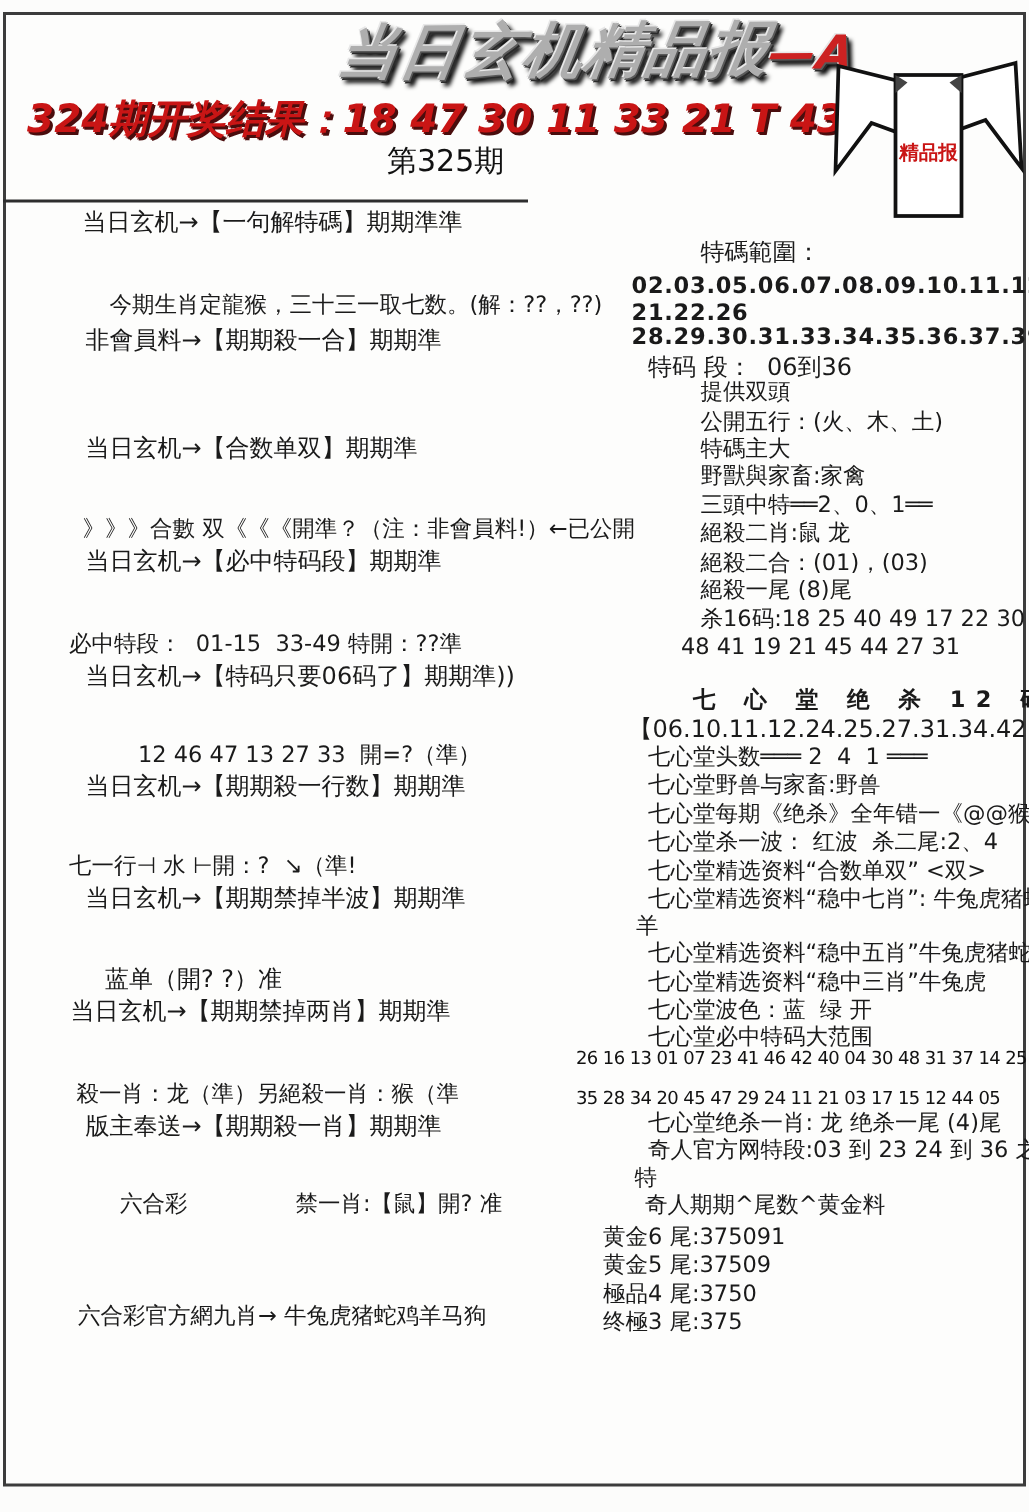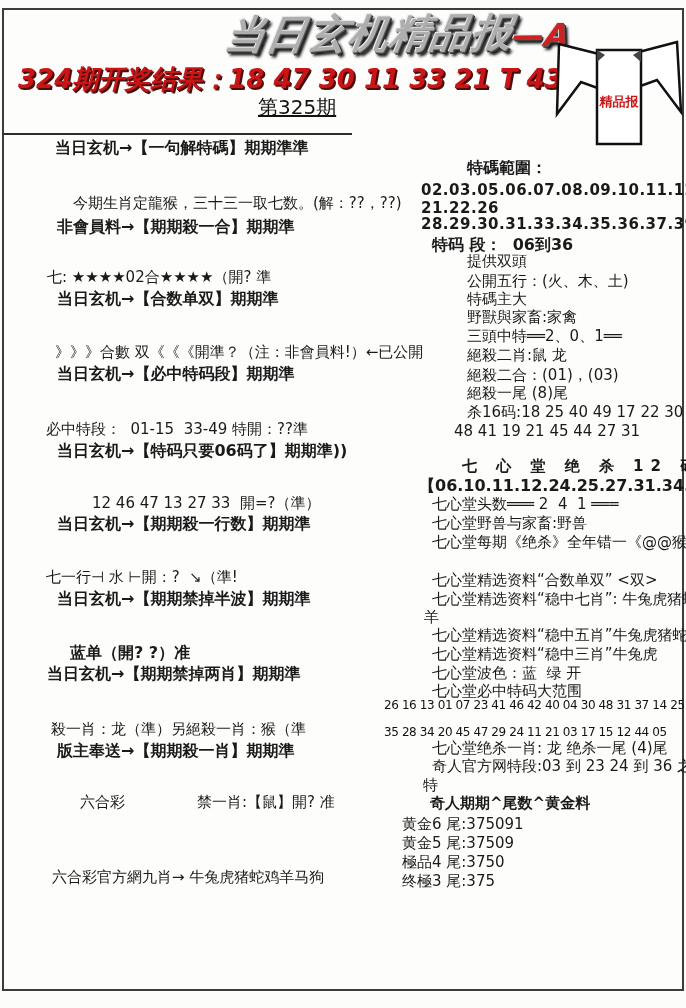--- a/index.html
+++ b/index.html
@@ -2,30 +2,30 @@
 <html><head>
 <meta charset="utf-8">
 <style>
   html,body{margin:0;padding:0;}
   body{width:686px;height:1008px;background:#f6f6f4;position:relative;overflow:hidden;
        font-family:"DejaVu Sans","Liberation Sans",sans-serif;}
   .page{position:absolute;left:0;top:0;width:686px;height:1008px;background:#fcfcfb;}
   .outer{position:absolute;left:2px;top:8px;width:678px;height:979px;border:2px solid #3c3c3c;background:#fdfdfc;}
   .hdrline{position:absolute;left:2px;top:133px;width:350px;height:2px;background:#2e2e2e;}
   .ln{position:absolute;white-space:pre;font-size:15px;color:#1a1a1a;line-height:1.1;}
-  .b{font-weight:bold;font-size:16px;}
+  .b{font-weight:normal;font-size:16px;}
   .num{font-weight:bold;letter-spacing:.5px;}
   .title3d{position:absolute;left:226px;top:6px;font-size:40px;font-weight:bold;font-style:italic;
            color:#aeaeae;white-space:nowrap;transform:skewX(-9deg) rotate(-.5deg);letter-spacing:1px;
            text-shadow:-1px -1px 0 #e8e8e8,1px 1px 0 #5a5a5a,2px 2px 0 #2a2a2a,4px 4px 3px #000;}
   .titleA{color:#c22;font-size:31px;}
   .result{position:absolute;left:18px;top:62px;font-size:26px;font-weight:bold;font-style:italic;
           color:#c91515;white-space:pre;letter-spacing:0;
           text-shadow:2px 2px 0 #4a0d0d,1px 1px 0 #7e1010;}
-  .issue{position:absolute;left:258px;top:94px;font-size:20px;color:#111;text-decoration:underline;}
+  .issue{position:absolute;left:258px;top:94px;font-size:20px;color:#111;}
   .qtitle{letter-spacing:7px;font-weight:bold;}
   .bigrow{font-size:12px;letter-spacing:-.4px;color:#111;}
   svg text{font-family:"DejaVu Sans","Liberation Sans",sans-serif;}
 </style>
 </head>
 <body>
 
 <div class="page">
   <div class="outer"></div>
   <div class="hdrline"></div>
@@ -39,21 +39,20 @@
     <polygon points="126,14 84,25 84,60 106,52 130,84" fill="#ffffff" stroke="#111" stroke-width="2.5"></polygon>
     <rect x="46" y="22" width="44" height="94" fill="#ffffff" stroke="#111" stroke-width="2.5"></rect>
     <polygon points="46,22 54,27 46,34" fill="#444"></polygon>
     <polygon points="90,22 82,27 90,34" fill="#444"></polygon>
     <text x="68" y="78" text-anchor="middle" font-size="13" font-weight="bold" fill="#c91515">精品报</text>
   </svg>
 
   <div class="ln b" style="left:55px;top:139px">当日玄机→【一句解特碼】期期準準</div>
   <div class="ln" style="left:73px;top:195px">今期生肖定龍猴，三十三一取七数。(解：??，??)</div>
   <div class="ln b" style="left:57px;top:218px">非會員料→【期期殺一合】期期準</div>
-  <div class="ln" style="left:47px;top:269px">七: ★★★★02合★★★★（開? 準</div>
   <div class="ln b" style="left:57px;top:290px">当日玄机→【合数单双】期期準</div>
   <div class="ln" style="left:55px;top:344px">》》》合數 双《《《開準？（注：非會員料!）←已公開</div>
   <div class="ln b" style="left:57px;top:365px">当日玄机→【必中特码段】期期準</div>
   <div class="ln" style="left:46px;top:421px">必中特段：  01-15  33-49 特開：??準</div>
   <div class="ln b" style="left:57px;top:442px">当日玄机→【特码只要06码了】期期準))</div>
   <div class="ln" style="left:92px;top:495px">12 46 47 13 27 33  開=?（準）</div>
   <div class="ln b" style="left:57px;top:515px">当日玄机→【期期殺一行数】期期準</div>
   <div class="ln" style="left:46px;top:569px">七一行⊣ 水 ⊢開：?  ↘（準!</div>
   <div class="ln b" style="left:57px;top:590px">当日玄机→【期期禁掉半波】期期準</div>
   <div class="ln b" style="left:70px;top:644px">蓝单（開? ?）准</div>
@@ -79,20 +78,21 @@
   <div class="ln" style="left:467px;top:367px">絕殺二合：(01)，(03)</div>
   <div class="ln" style="left:467px;top:385px">絕殺一尾 (8)尾</div>
   <div class="ln" style="left:467px;top:404px">杀16码:18 25 40 49 17 22 30 15</div>
   <div class="ln" style="left:454px;top:423px">48 41 19 21 45 44 27 31</div>
 
   <div class="ln qtitle" style="left:462px;top:458px;font-size:15px">七 心 堂 绝 杀 12 码</div>
   <div class="ln b" style="left:419px;top:477px">【06.10.11.12.24.25.27.31.34.42.45.47</div>
   <div class="ln" style="left:432px;top:496px">七心堂头数═══ 2  4  1 ═══</div>
   <div class="ln" style="left:432px;top:515px">七心堂野兽与家畜:野兽</div>
   <div class="ln" style="left:432px;top:534px">七心堂每期《绝杀》全年错一《@@猴@@》</div>
+  <div class="ln" style="left:432px;top:553px">七心堂杀一波： 红波  杀二尾:2、4</div>
   <div class="ln" style="left:432px;top:572px">七心堂精选资料“合数单双” &lt;双&gt;</div>
   <div class="ln" style="left:432px;top:591px">七心堂精选资料“稳中七肖”: 牛兔虎猪蛇鸡</div>
   <div class="ln" style="left:424px;top:609px">羊</div>
   <div class="ln" style="left:432px;top:627px">七心堂精选资料“稳中五肖”牛兔虎猪蛇</div>
   <div class="ln" style="left:432px;top:646px">七心堂精选资料“稳中三肖”牛兔虎</div>
   <div class="ln" style="left:432px;top:665px">七心堂波色：蓝  绿 开</div>
   <div class="ln" style="left:432px;top:683px">七心堂必中特码大范围</div>
   <div class="ln bigrow" style="left:384px;top:699px">26 16 13 01 07 23 41 46 42 40 04 30 48 31 37 14 25</div>
   <div class="ln bigrow" style="left:384px;top:726px">35 28 34 20 45 47 29 24 11 21 03 17 15 12 44 05</div>
   <div class="ln" style="left:432px;top:740px">七心堂绝杀一肖: 龙 绝杀一尾 (4)尾</div>

